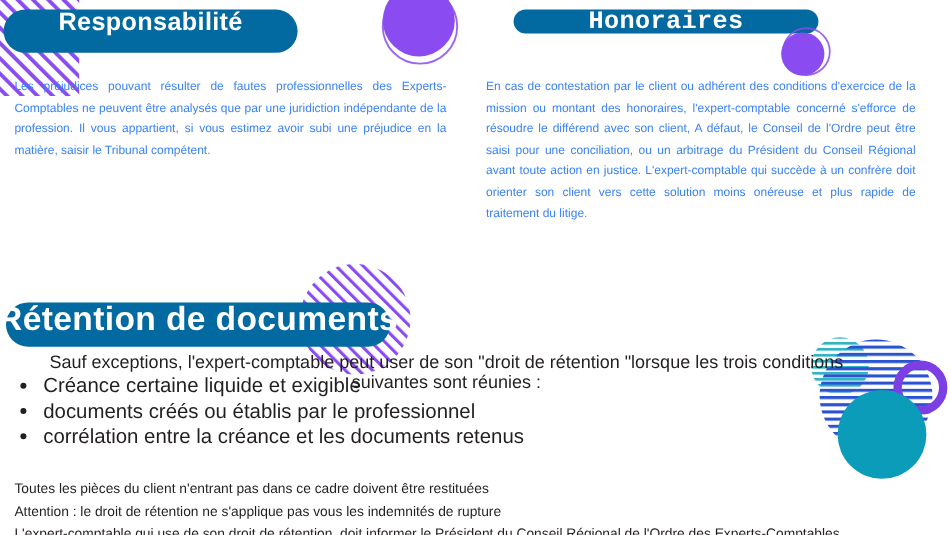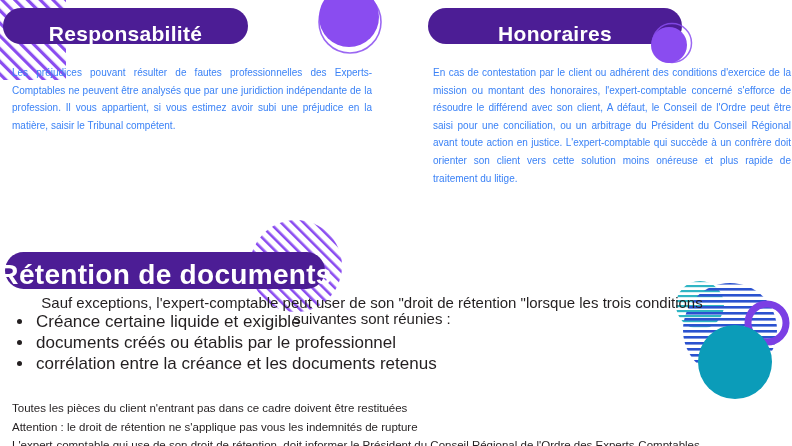--- a/index.html
+++ b/index.html
@@ -33,43 +33,43 @@
   .decor-front {
     position: absolute;
     inset: 0;
     pointer-events: none;
     z-index: 3;
   }
 
   
   .banner {
     position: absolute;
-    background: #4c1d95;
+    background: #0369a1;
     border-radius: 19px;
     display: flex;
-    align-items: flex-end;
+    align-items: flex-start;
     justify-content: center;
     z-index: 2;
   }
   .banner-title {
     color: #ffffff;
     font-weight: bold;
     letter-spacing: 0.3px;
     white-space: nowrap;
     line-height: 1;
   }
   #banner-responsabilite {
     left: 3px;  top: 8px;
     width: 245px; height: 36px;
   }
   #banner-responsabilite .banner-title { font-size: 21px; }
 
   #banner-honoraires {
     left: 428px; top: 8px;
-    width: 254px; height: 36px;
+    width: 254px; height: 20px; font-family: Liberation Mono, monospace;
   }
   #banner-honoraires .banner-title { font-size: 21px; }
 
   #banner-retention {
     left: 5px; top: 252px;
     width: 320px; height: 37px;
   }
   #banner-retention .banner-title { font-size: 28px; }
 
   
@@ -81,21 +81,21 @@
     text-align: justify;
     z-index: 2;
   }
   .body-text p { margin: 0; }
 
   #text-responsabilite {
     left: 12px; top: 64px;
     width: 360px;
   }
   #text-honoraires {
-    left: 433px; top: 64px;
+    left: 405px; top: 64px;
     width: 358px;
   }
 
   
   #retention-intro {
     position: absolute;
     left: 12px; top: 295px;
     width: 720px;
     color: #231f20;
     font-size: 15px;

